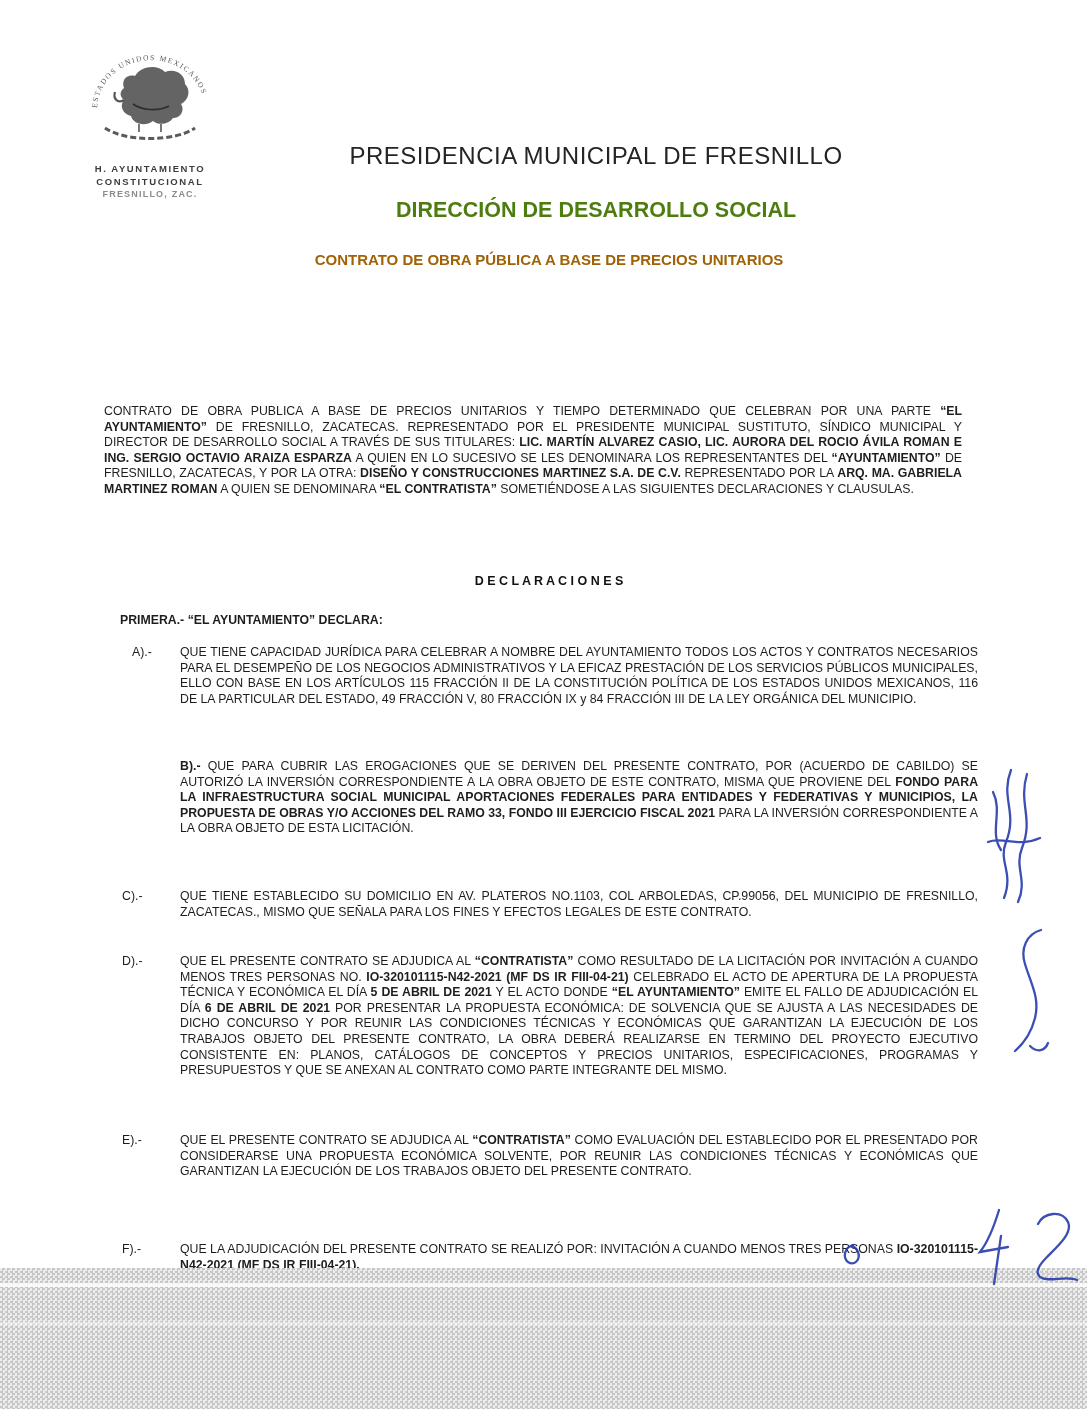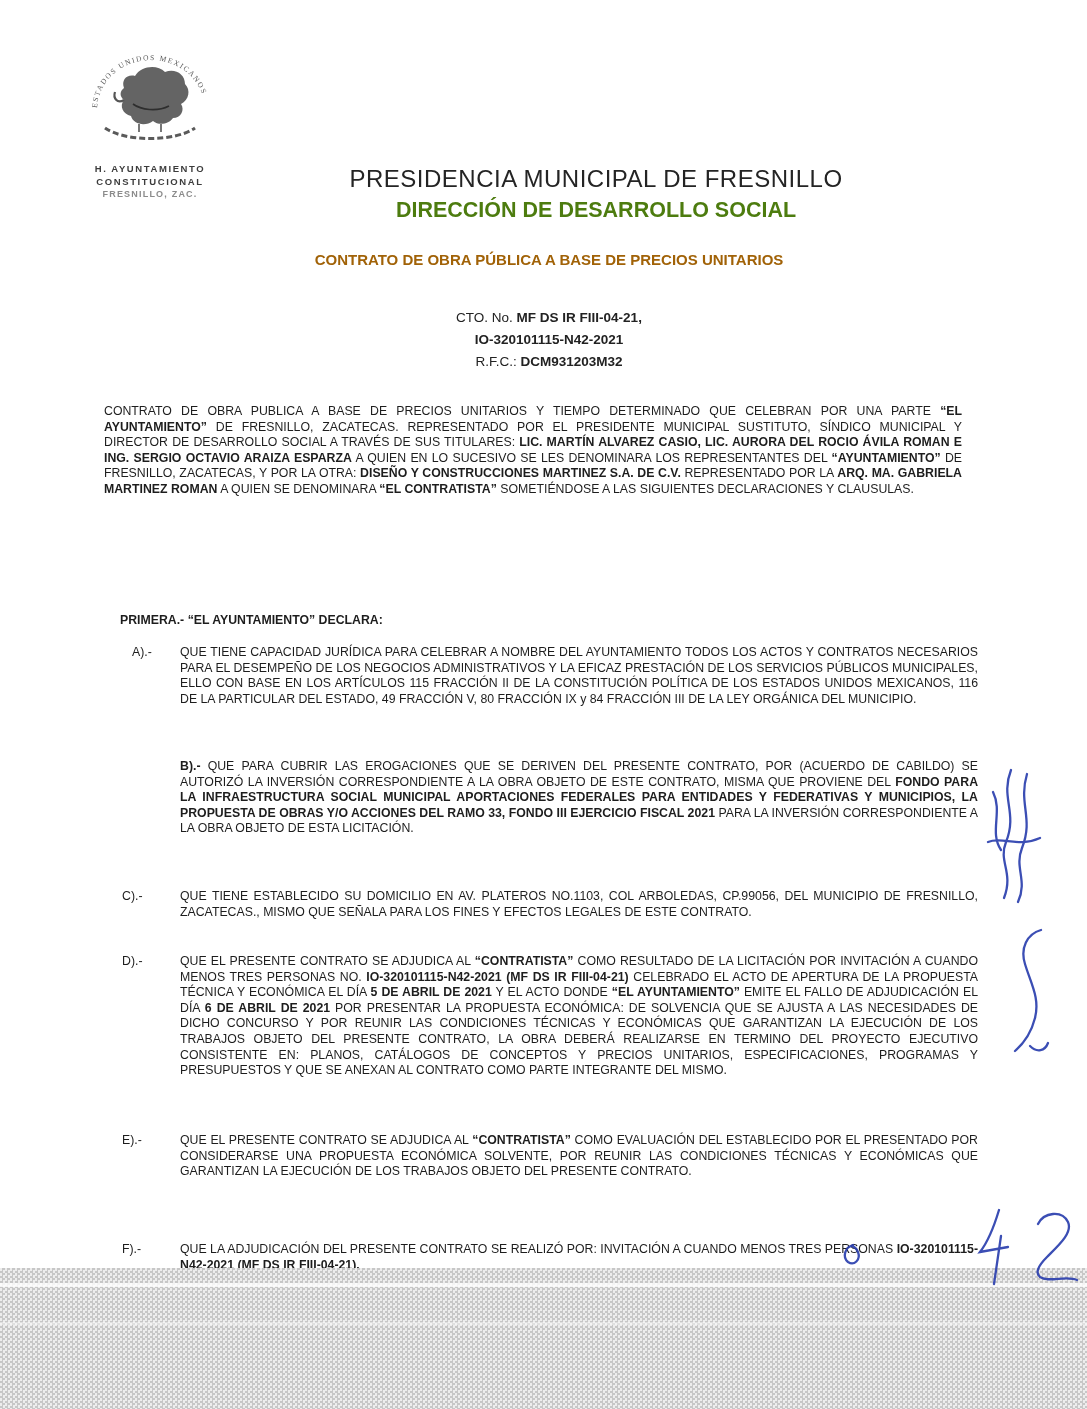--- a/index.html
+++ b/index.html
@@ -12,21 +12,21 @@
   .page { position:absolute; inset:0; background:#fff; }
   .b { font-weight:bold; }
 
   
   .seal { position:absolute; left:70px; top:44px; width:160px; text-align:center; }
   .seal svg { display:block; margin:0 auto; }
   .seal-caption { margin-top:12px; font-size:9.5px; letter-spacing:1.6px; color:#3c3c3c; line-height:13px; font-weight:bold; }
   .seal-caption .lt { color:#8b8b8b; font-weight:bold; font-size:9px; letter-spacing:1.2px; }
 
   
-  .title { position:absolute; left:160px; top:142px; width:872px; text-align:center; font-size:24px; color:#242424; letter-spacing:0.5px;margin-top:23px; }
+  .title { position:absolute; left:160px; top:142px; width:872px; text-align:center; font-size:24px; color:#242424; letter-spacing:0.5px; }
   .subtitle { position:absolute; left:160px; top:198px; width:872px; text-align:center; font-size:21.5px; font-weight:bold; color:#4d7c0f; }
   .contract-type { position:absolute; left:120px; top:251px; width:858px; text-align:center; font-size:15px; font-weight:bold; color:#a16207; }
   .cto { position:absolute; left:120px; top:307px; width:858px; text-align:center; font-size:13.5px; line-height:22px; color:#222; }
 
   
   .intro, .body, .primera, .lbl { font-size:12.3px; line-height:15.6px; color:#1d1d1d; }
   .just { text-align:justify; }
   .intro { position:absolute; left:104px; top:404px; width:858px; }
   .decl-heading { position:absolute; left:120px; top:574px; width:858px; text-align:center; font-weight:bold; font-size:12.5px; color:#111; }
   .primera { position:absolute; left:120px; top:613px; font-weight:bold; }
@@ -74,28 +74,24 @@
     <div class="seal-caption">
       <div>H. AYUNTAMIENTO</div>
       <div>CONSTITUCIONAL</div>
       <div class="lt">FRESNILLO, ZAC.</div>
     </div>
   </div>
 
   <div class="title">PRESIDENCIA MUNICIPAL DE FRESNILLO</div>
   <div class="subtitle">DIRECCIÓN DE DESARROLLO SOCIAL</div>
   <div class="contract-type">CONTRATO DE OBRA PÚBLICA A BASE DE PRECIOS UNITARIOS</div>
-  <div class="cto">
-    <div><span>CTO. No. </span><span class="b">MF DS IR FIII-04-21,</span></div>
-    <div><span class="b">IO-320101115-N42-2021</span></div>
-    <div><span>R.F.C.: </span><span class="b">DCM931203M32</span></div>
-  </div>
 
   <p class="intro just"><span>CONTRATO DE OBRA PUBLICA A BASE DE PRECIOS UNITARIOS Y TIEMPO DETERMINADO QUE CELEBRAN POR UNA PARTE </span><span class="b">“EL AYUNTAMIENTO”</span><span> DE FRESNILLO, ZACATECAS. REPRESENTADO POR EL PRESIDENTE MUNICIPAL SUSTITUTO, SÍNDICO MUNICIPAL Y DIRECTOR DE DESARROLLO SOCIAL A TRAVÉS DE SUS TITULARES: </span><span class="b">LIC. MARTÍN ALVAREZ CASIO, LIC. AURORA DEL ROCIO ÁVILA ROMAN E ING. SERGIO OCTAVIO ARAIZA ESPARZA</span><span> A QUIEN EN LO SUCESIVO SE LES DENOMINARA LOS REPRESENTANTES DEL </span><span class="b">“AYUNTAMIENTO”</span><span> DE FRESNILLO, ZACATECAS, Y POR LA OTRA: </span><span class="b">DISEÑO Y CONSTRUCCIONES MARTINEZ S.A. DE C.V.</span><span> REPRESENTADO POR LA </span><span class="b">ARQ. MA. GABRIELA MARTINEZ ROMAN</span><span> A QUIEN SE DENOMINARA </span><span class="b">“EL CONTRATISTA”</span><span> SOMETIÉNDOSE A LAS SIGUIENTES DECLARACIONES Y CLAUSULAS.</span></p>
 
+  <div class="decl-heading">D E C L A R A C I O N E S</div>
   <div class="primera">PRIMERA.- “EL AYUNTAMIENTO” DECLARA:</div>
 
   <div class="item item-a">
     <span class="lbl">A).-</span>
     <p class="body just"><span>QUE TIENE CAPACIDAD JURÍDICA PARA CELEBRAR A NOMBRE DEL AYUNTAMIENTO TODOS LOS ACTOS Y CONTRATOS NECESARIOS PARA EL DESEMPEÑO DE LOS NEGOCIOS ADMINISTRATIVOS Y LA EFICAZ PRESTACIÓN DE LOS SERVICIOS PÚBLICOS MUNICIPALES, ELLO CON BASE EN LOS ARTÍCULOS 115 FRACCIÓN II DE LA CONSTITUCIÓN POLÍTICA DE LOS ESTADOS UNIDOS MEXICANOS, 116 DE LA PARTICULAR DEL ESTADO, 49 FRACCIÓN V, 80 FRACCIÓN IX y 84 FRACCIÓN III DE LA LEY ORGÁNICA DEL MUNICIPIO.</span></p>
   </div>
 
   <div class="item item-b">
     <span class="lbl"></span>
     <p class="body just"><span class="b">B).- </span><span>QUE PARA CUBRIR LAS EROGACIONES QUE SE DERIVEN DEL PRESENTE CONTRATO, POR (ACUERDO DE CABILDO) SE AUTORIZÓ LA INVERSIÓN CORRESPONDIENTE A LA OBRA OBJETO DE ESTE CONTRATO, MISMA QUE PROVIENE DEL </span><span class="b">FONDO PARA LA INFRAESTRUCTURA SOCIAL MUNICIPAL APORTACIONES FEDERALES PARA ENTIDADES Y FEDERATIVAS Y MUNICIPIOS, LA PROPUESTA DE OBRAS Y/O ACCIONES DEL RAMO 33, FONDO III EJERCICIO FISCAL 2021</span><span> PARA LA INVERSIÓN CORRESPONDIENTE A LA OBRA OBJETO DE ESTA LICITACIÓN.</span></p>

